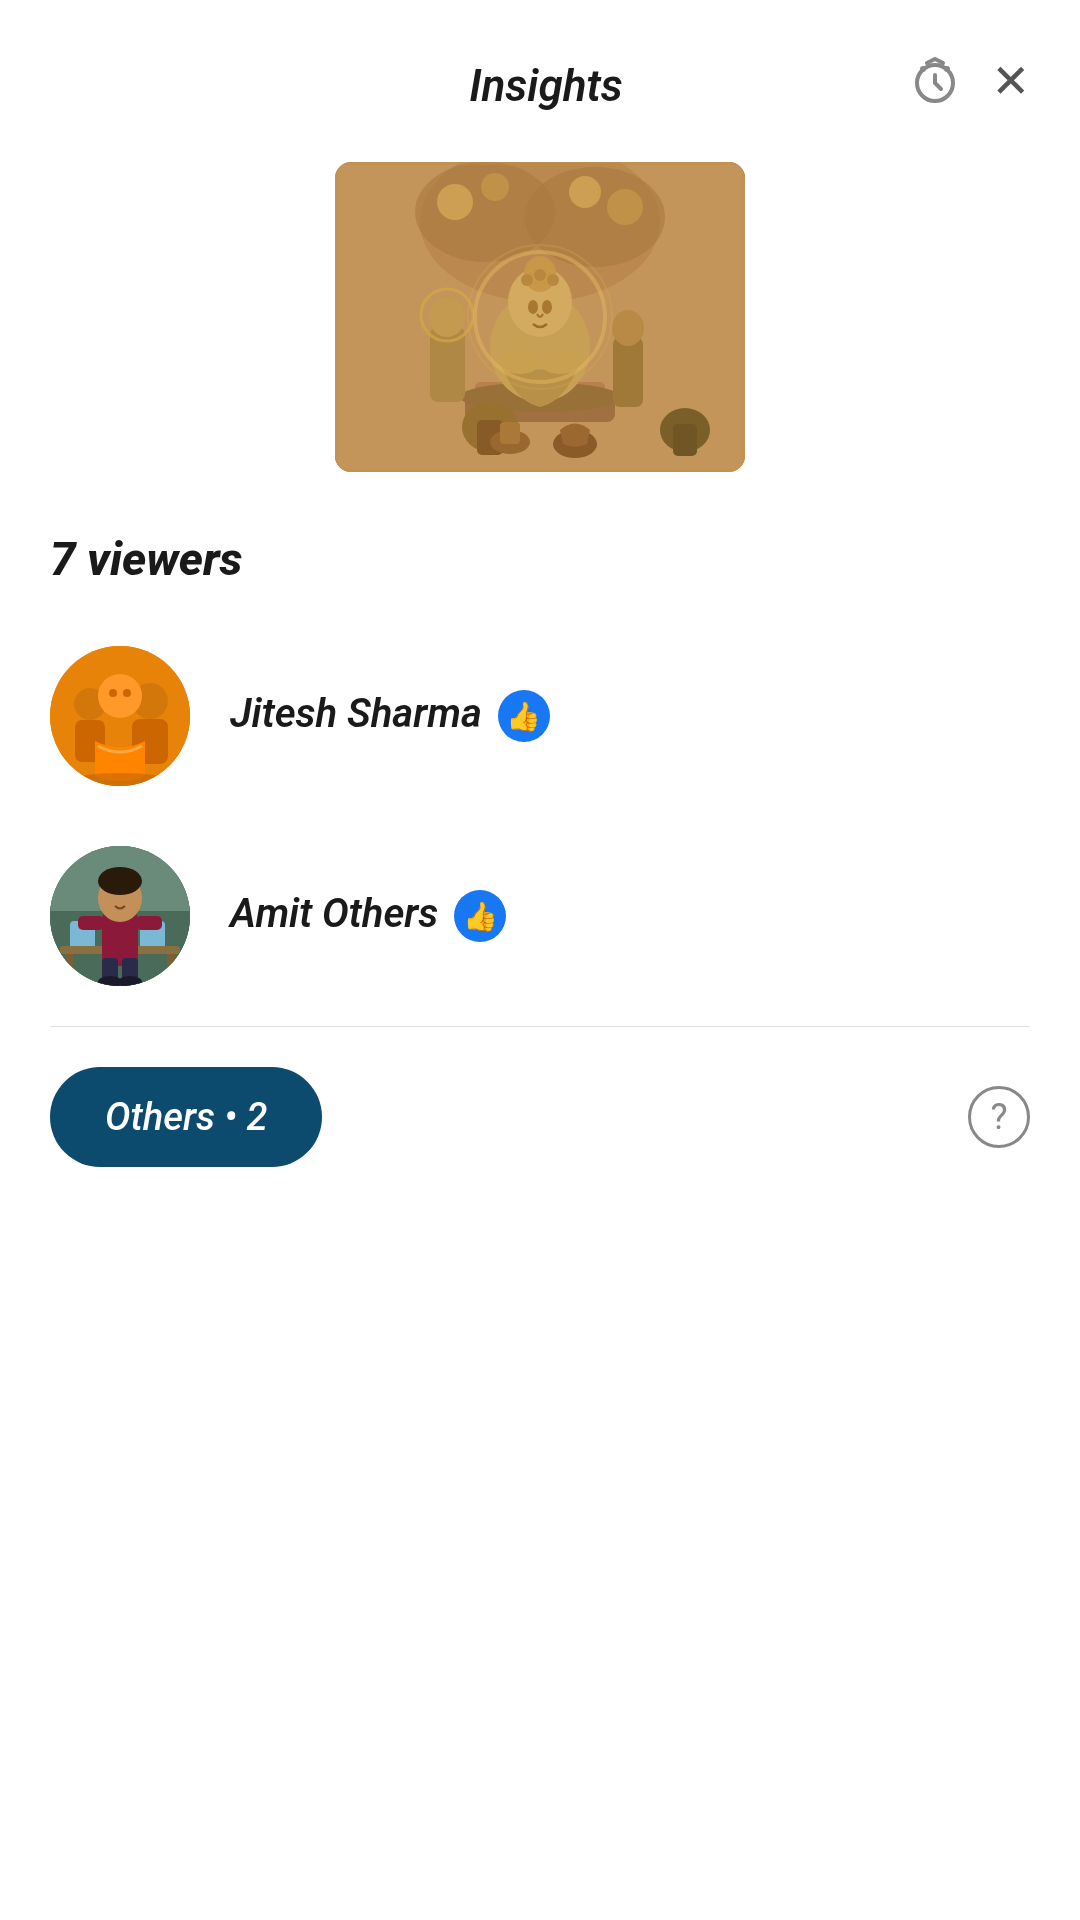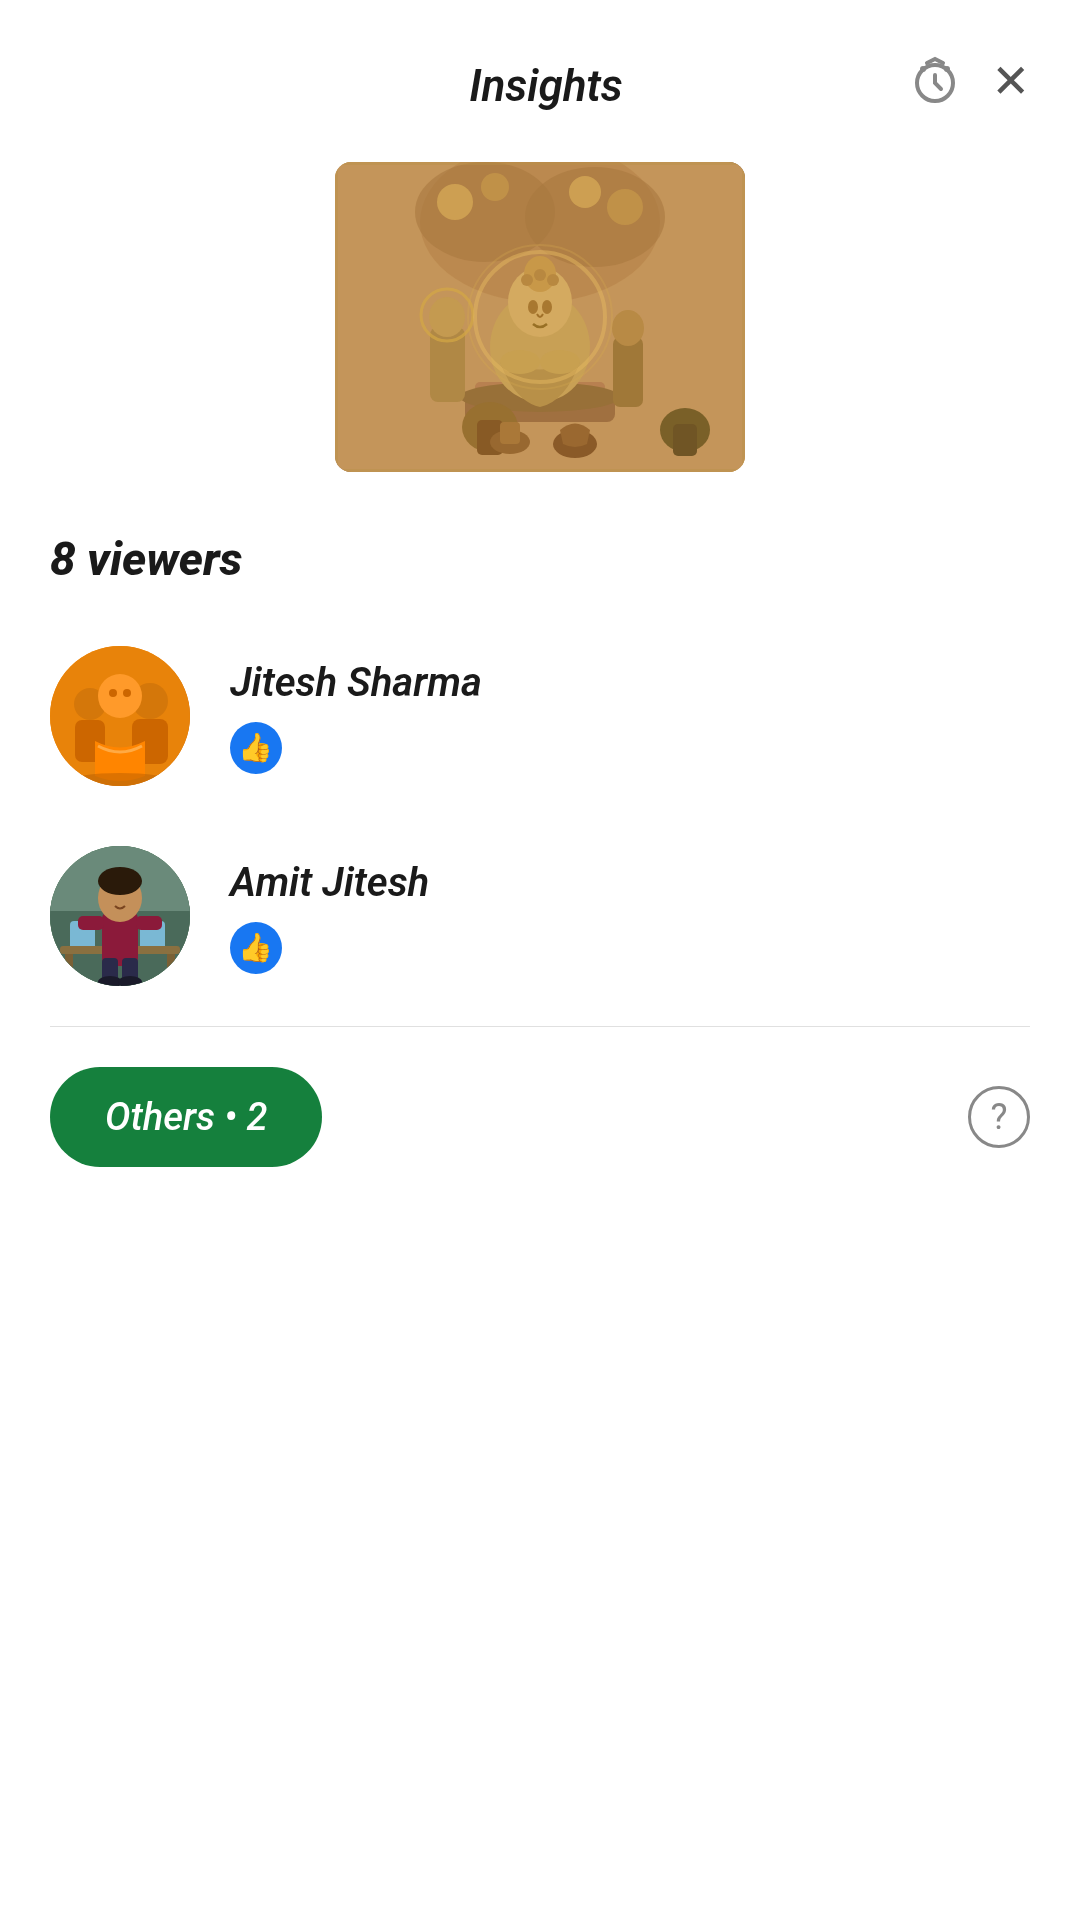--- a/index.html
+++ b/index.html
@@ -104,21 +104,21 @@
     .avatar-jitesh {
       background: linear-gradient(135deg, #ff8c00 30%, #cc6600 70%);
     }
 
     .avatar-amit {
       background: linear-gradient(135deg, #4a8a4a 30%, #2a5a2a 70%);
     }
 
     .viewer-info {
       display: flex;
-      flex-direction: column;
+      flex-direction: row;
       gap: 16px;
     }
 
     .viewer-name {
       font-size: 40px;
       font-weight: 600;
       color: #1a1a1a;
       font-style: italic;
     }
 
@@ -143,21 +143,21 @@
 
     
     .others-row {
       display: flex;
       align-items: center;
       justify-content: space-between;
       padding: 20px 50px;
     }
 
     .others-pill {
-      background: #15803d;
+      background: #0c4a6e;
       border-radius: 50px;
       padding: 28px 55px;
       display: inline-flex;
       align-items: center;
     }
 
     .others-text {
       font-size: 38px;
       font-style: italic;
       font-weight: 500;
@@ -263,21 +263,21 @@
 
       <circle cx="205" cy="155" r="65" fill="none" stroke="#e4b860" stroke-width="4" opacity="0.5"></circle>
       <circle cx="205" cy="155" r="72" fill="none" stroke="#d4a850" stroke-width="2" opacity="0.3"></circle>
 
       <rect x="0" y="0" width="410" height="310" fill="none" stroke="#b89045" stroke-width="6" opacity="0.4"></rect>
     </svg>
   </div>
 </div>
 
 <div class="viewers-section">
-  <div class="viewers-count">8 viewers</div>
+  <div class="viewers-count">7 viewers</div>
 
   <div class="viewer-item">
     <div class="avatar avatar-jitesh">
       
       <svg viewBox="0 0 140 140" xmlns="http://www.w3.org/2000/svg" width="140" height="140">
 
         <rect width="140" height="140" fill="#e8830a"></rect>
 
         <circle cx="100" cy="55" r="18" fill="#d4770a"></circle>
         <rect x="82" y="73" width="36" height="45" rx="8" fill="#cc6600"></rect>
@@ -337,21 +337,21 @@
         <rect x="86" y="70" width="26" height="14" rx="5" fill="#8b1a3a"></rect>
 
         <rect x="52" y="112" width="16" height="25" rx="4" fill="#2a2a4a"></rect>
         <rect x="72" y="112" width="16" height="25" rx="4" fill="#2a2a4a"></rect>
 
         <ellipse cx="60" cy="136" rx="12" ry="6" fill="#1a1a2a"></ellipse>
         <ellipse cx="80" cy="136" rx="12" ry="6" fill="#1a1a2a"></ellipse>
       </svg>
     </div>
     <div class="viewer-info">
-      <span class="viewer-name">Amit Jitesh</span>
+      <span class="viewer-name">Amit Others</span>
       <div class="reaction-badge">
         👍
       </div>
     </div>
   </div>
 
   <div class="divider"></div>
 </div>
 
 <div class="others-row">

